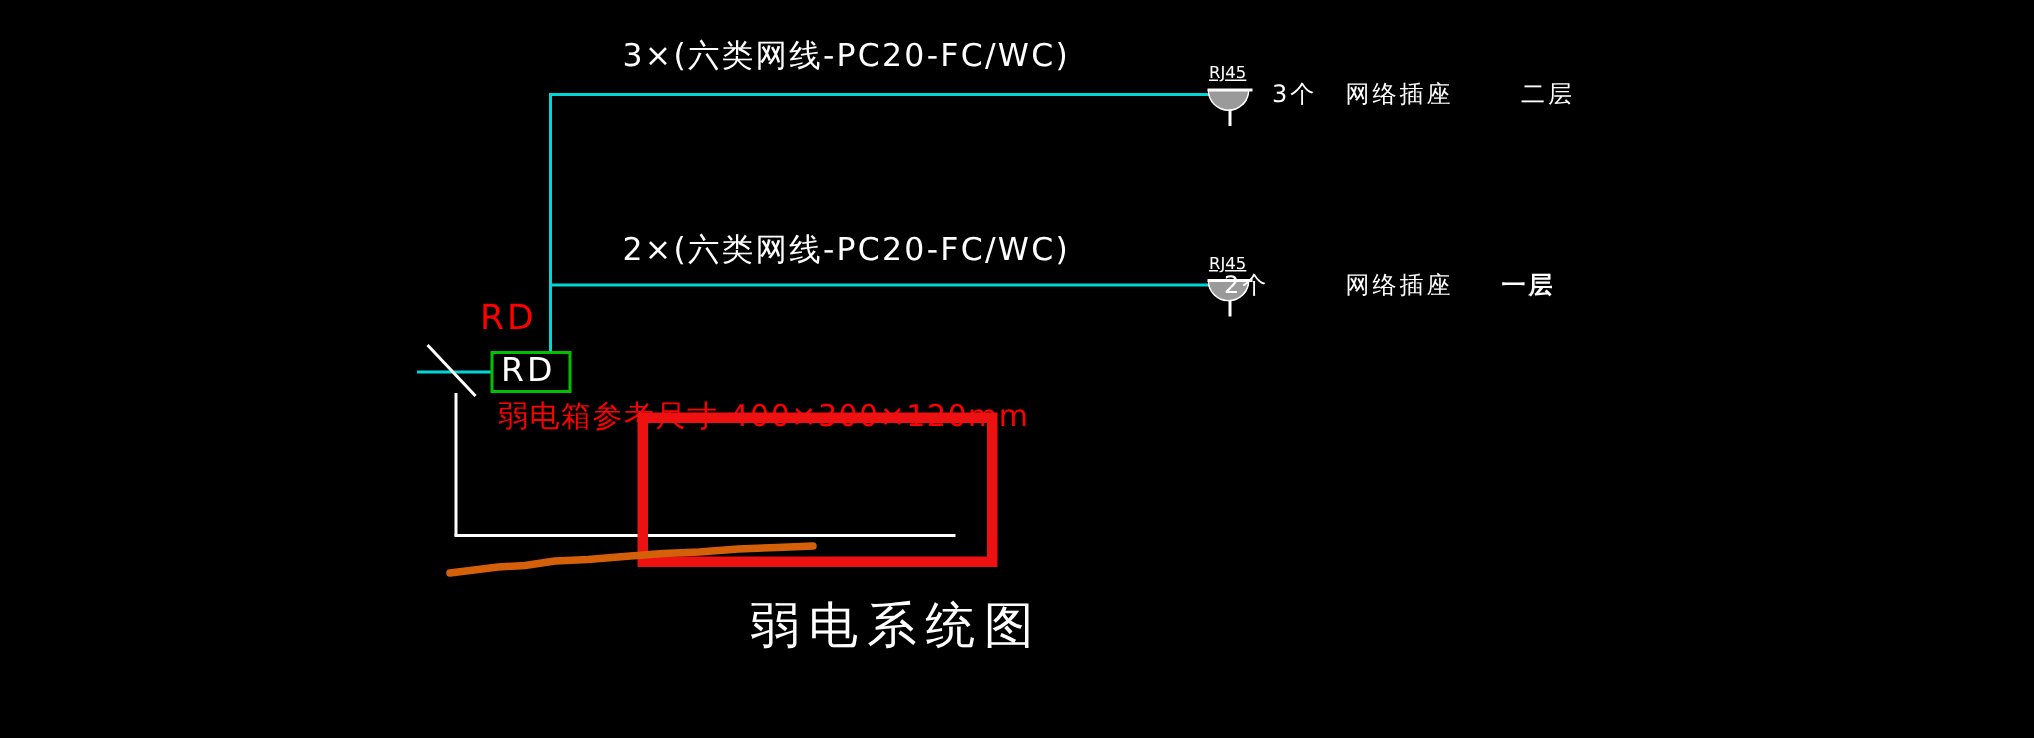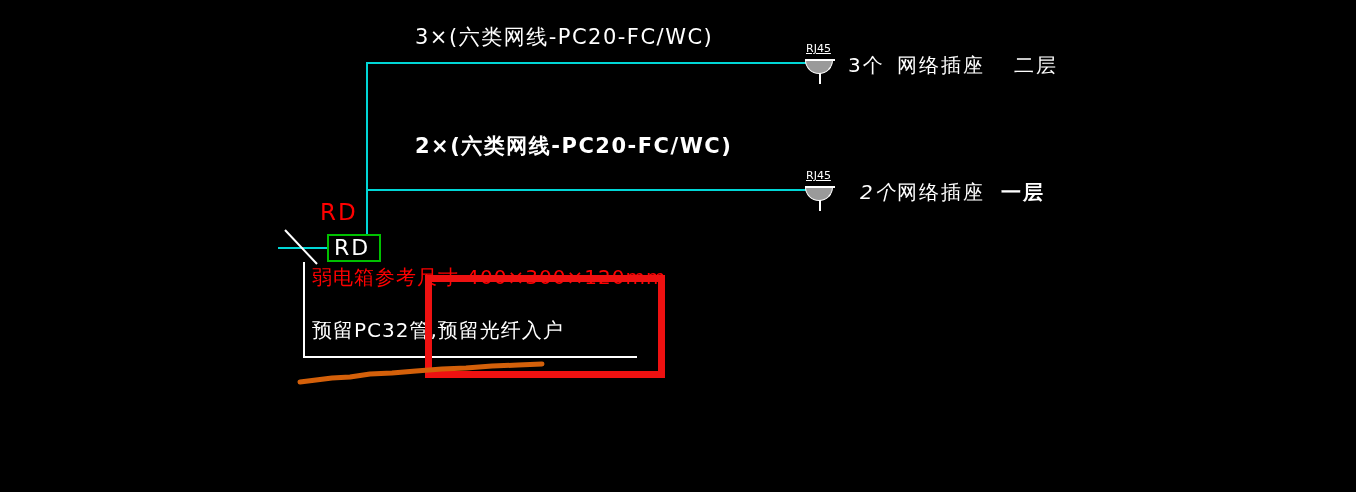--- a/index.html
+++ b/index.html
@@ -37,29 +37,30 @@
     font-family: "DejaVu Sans", "Liberation Sans", sans-serif;
     font-weight: 400;
     letter-spacing: 1px;
     line-height: 1;
   }
   .cad-text.cable-label {
     font-size: 21px;
     letter-spacing: 1.5px;
   }
   .cad-text.socket-label {
-    font-size: 20px;
+    font-size: 16px;
     letter-spacing: 2px;
   }
   .cad-text.red {
     color: #ff0000;
   }
   .cad-text.note {
     font-size: 20px;
     letter-spacing: 1px;
+    margin-left: 20px;
   }
   .cad-text.rj45-tag {
     font-size: 11px;
     letter-spacing: 0px;
     text-decoration: underline;
   }
   .cad-text.box-tag {
     font-size: 22px;
     letter-spacing: 2px;
   }
@@ -150,30 +151,30 @@
     <div class="stem"></div>
   </div>
   <div class="cad-text rj45-tag" style="left:806px; top:43px;">RJ45</div>
 
   <div class="cad-text socket-label" style="left:848px; top:55px;">3个</div>
   <div class="cad-text socket-label" style="left:897px; top:55px;">网络插座</div>
   <div class="cad-text socket-label" style="left:1014px; top:55px;">二层</div>
 
   <div class="hline" style="left:366px; top:189px; width:452px; border-top-width:2px; border-top-color:#00d6d6;"></div>
 
-  <div class="cad-text cable-label" style="left:415px; top:136px;font-weight:bold;">2×(六类网线-PC20-FC/WC)</div>
+  <div class="cad-text cable-label" style="left:415px; top:156px;">2×(六类网线-PC20-FC/WC)</div>
 
   <div class="rj45" style="left:805px; top:181px;">
     <div class="cap"></div>
     <div class="bowl"></div>
     <div class="stem"></div>
   </div>
   <div class="cad-text rj45-tag" style="left:806px; top:170px;">RJ45</div>
 
-  <div class="cad-text socket-label" style="left:860px; top:182px;font-style:italic;">2个</div>
+  <div class="cad-text socket-label" style="left:816px; top:182px;">2个</div>
   <div class="cad-text socket-label" style="left:897px; top:182px;">网络插座</div>
   <div class="cad-text socket-label" style="left:1001px; top:182px;font-weight:bold;">一层</div>
 
   <div class="vline" style="left:366px; top:62px; height:174px; border-left-width:2px; border-left-color:#00d6d6;"></div>
 
   <div class="cad-text rd-red red" style="left:320px; top:201px;">RD</div>
 
   <div class="hline" style="left:278px; top:247px; width:50px; border-top-width:2px; border-top-color:#00d6d6;"></div>
 
   <svg class="scribble" style="left:283px; top:228px; width:38px; height:40px;" viewBox="0 0 38 40">
@@ -182,24 +183,24 @@
 
   <div class="rd-box" style="left:327px; top:234px; width:54px; height:28px;"></div>
   <div class="cad-text box-tag" style="left:334px; top:237px;">RD</div>
 
   <div class="vline" style="left:303px; top:262px; height:95px; border-left-width:2px; border-left-color:#ffffff;"></div>
 
   <div class="hline" style="left:303px; top:356px; width:334px; border-top-width:2px; border-top-color:#ffffff;"></div>
 
   <div class="cad-text note red" style="left:312px; top:267px;">弱电箱参考尺寸  400×300×120mm</div>
 
-  <div class="cad-text note" style="left:312px; top:320px;">预留PC32管,预留光纤入户</div>
 
   <div class="marker-rect" style="left:425px; top:275px; width:240px; height:103px;"></div>
 
   <svg class="scribble" style="left:296px; top:360px; width:250px; height:26px;" viewBox="0 0 250 26">
     <polyline points="4,22 20,20 36,18 54,17 74,14 96,13 120,11 146,9 170,8 196,6 222,5 246,4" fill="none" stroke="#d4600a" stroke-width="5" stroke-linecap="round" stroke-linejoin="round"></polyline>
   </svg>
 
+  <div class="cad-text title" style="left:500px; top:400px;">弱电系统图</div>
   <div class="title-rule" style="left:502px; top:452px; width:172px;"></div>
   <div class="title-rule" style="left:502px; top:462px; width:172px;"></div>
 
 </div>
 
 </body></html>

